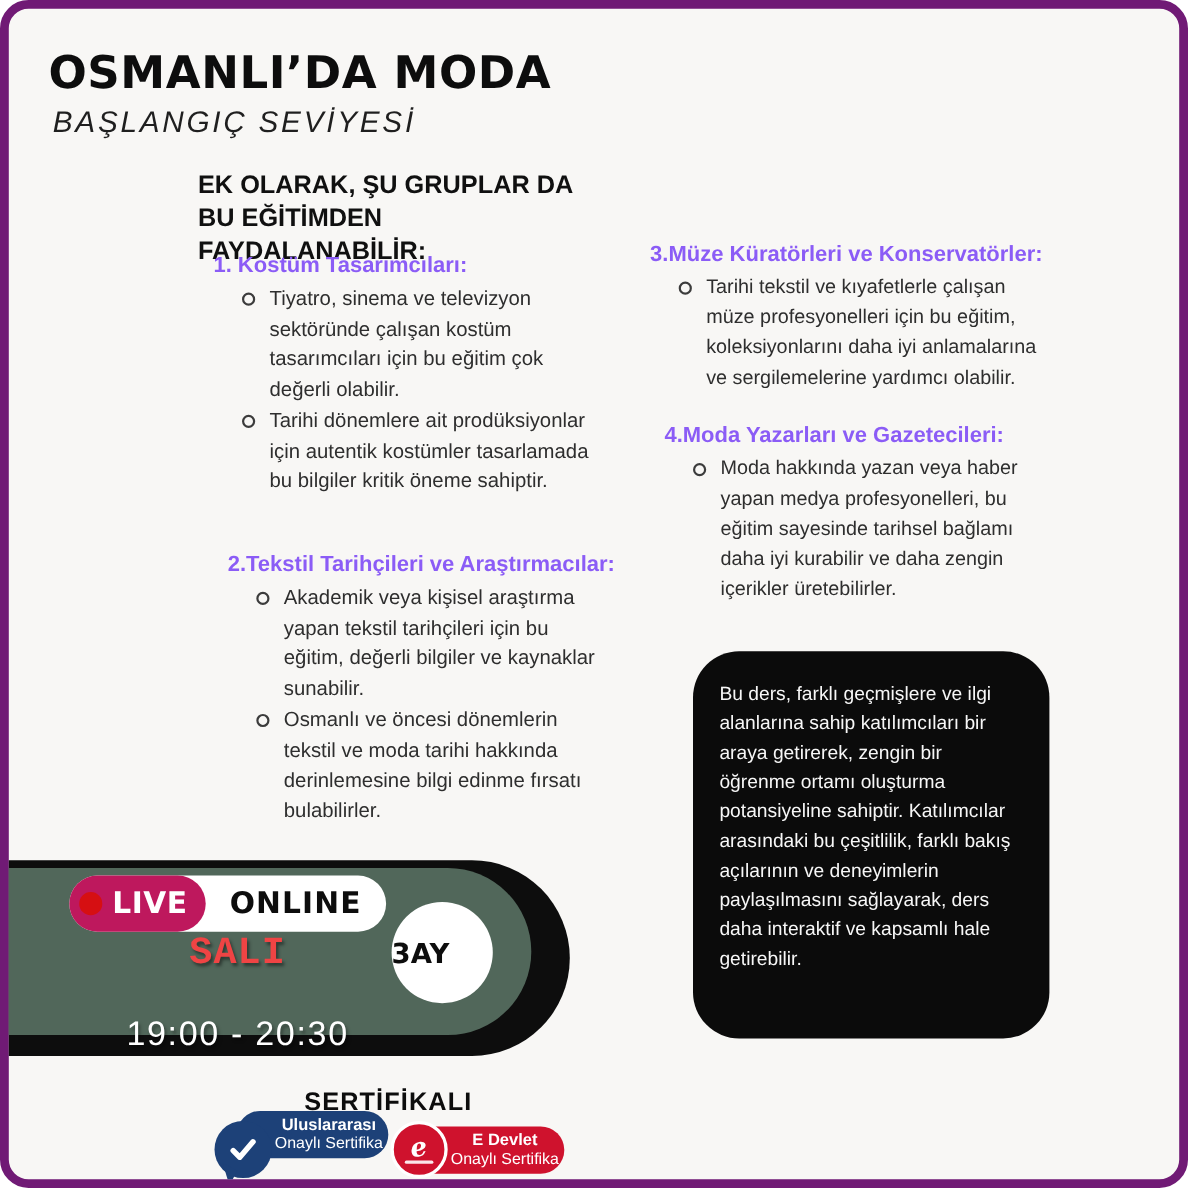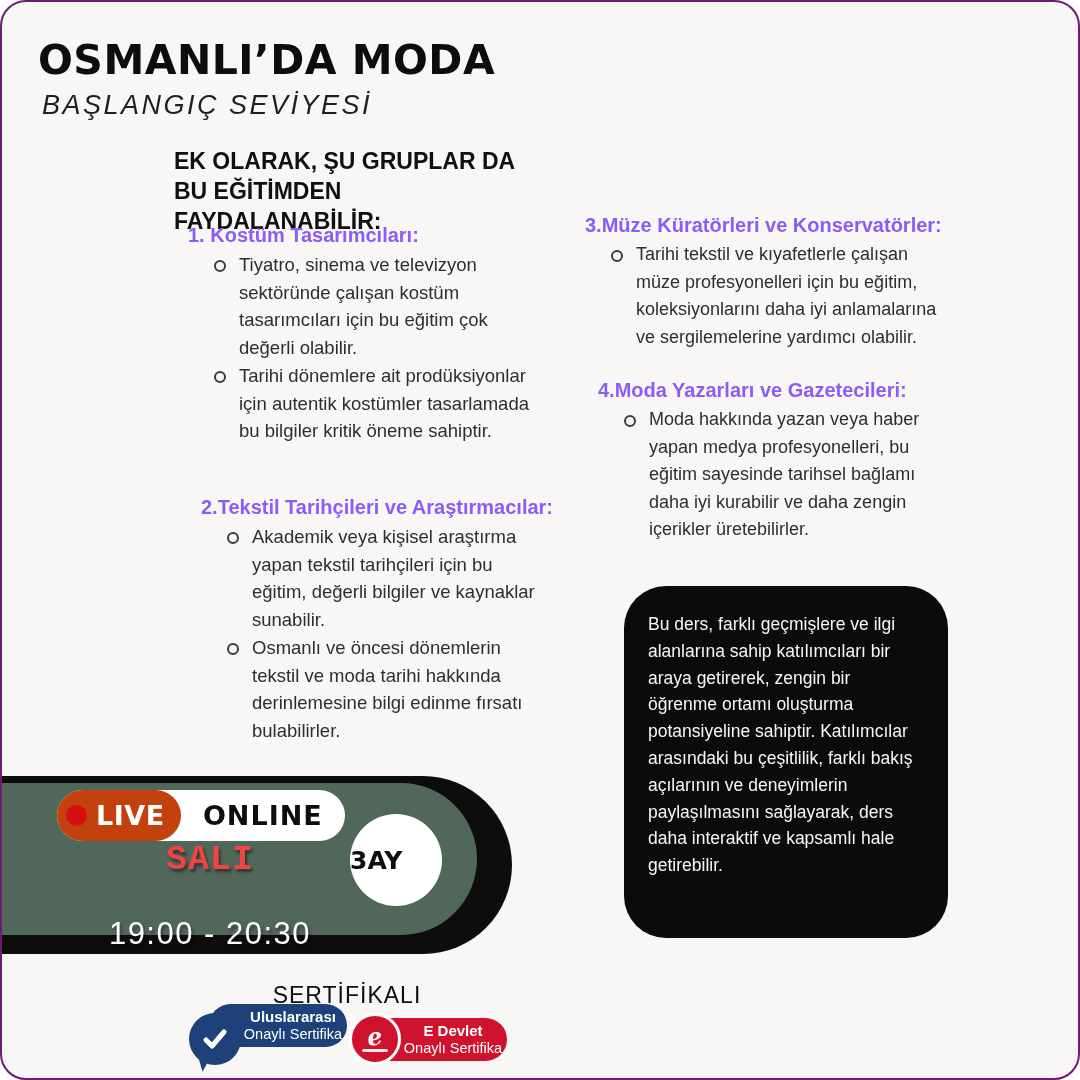--- a/index.html
+++ b/index.html
@@ -1,19 +1,19 @@
 <!DOCTYPE html>
 <html><head>
 <meta charset="utf-8">
 <style>
   html,body{margin:0;padding:0;background:#ffffff;}
   .canvas{
     position:relative;width:1080px;height:1080px;margin:0 auto;
     background:#f8f7f5;border-radius:26px;box-sizing:border-box;
-    border:2px solid #701a75;overflow:hidden;
+    border:8px solid #701a75;overflow:hidden;
     font-family:"Liberation Sans", sans-serif;color:#2f2f2f;
   }
   .abs{position:absolute;}
 
   
   .title{
     left:36px;top:34px;
     font-family:"DejaVu Sans", sans-serif;font-weight:900;font-size:41px;
     letter-spacing:0.5px;color:#0d0d0d;white-space:nowrap;
   }
@@ -62,21 +62,21 @@
   }
   .pill-inner{
     position:absolute;left:0;top:7px;width:527px;height:152px;
     background:#51675a;border-radius:0 76px 76px 0;
   }
   .badge{
     position:absolute;left:107px;top:14px;width:288px;height:51px;
     background:#ffffff;border-radius:26px;display:flex;align-items:stretch;
   }
   .badge-live{
-    background:#c2410c;border-radius:26px;display:flex;align-items:center;
+    background:#be185d;border-radius:26px;display:flex;align-items:center;
     padding:0 16px 0 9px;gap:9px;
   }
   .live-dot{width:21px;height:21px;border-radius:50%;background:#d60f12;}
   .live-text{
     color:#ffffff;font-family:"DejaVu Sans", sans-serif;font-weight:800;
     font-size:27px;letter-spacing:0.5px;
   }
   .badge-online{
     flex:1;display:flex;align-items:center;justify-content:center;
     font-family:"DejaVu Sans", sans-serif;font-weight:800;font-size:27px;
@@ -95,21 +95,21 @@
   }
   .duration{
     position:absolute;left:400px;top:38px;width:92px;height:92px;border-radius:50%;
     background:#ffffff;display:flex;align-items:center;justify-content:flex-start;
     font-family:"DejaVu Sans", sans-serif;font-weight:800;font-size:25px;color:#0d0d0d;
   }
 
   
   .cert-heading{
     left:235px;top:980px;width:220px;text-align:center;
-    font-weight:400;font-size:23px;letter-spacing:1px;color:#0d0d0d;
+    font-weight:700;font-size:23px;letter-spacing:1px;color:#0d0d0d;
   }
   .cert-pill{
     box-sizing:border-box;height:43px;width:138px;border-radius:22px;
     display:flex;flex-direction:column;align-items:center;justify-content:center;
     color:#ffffff;padding-left:30px;z-index:1;
   }
   .cert-pill .l1{font-weight:700;font-size:15px;line-height:18px;white-space:nowrap;}
   .cert-pill .l2{font-weight:400;font-size:14.5px;line-height:17px;white-space:nowrap;}
   .pill-blue{left:207px;top:1002px;background:#1d4178;}
   .pill-red{left:367px;top:1016px;background:#cf122d;}

